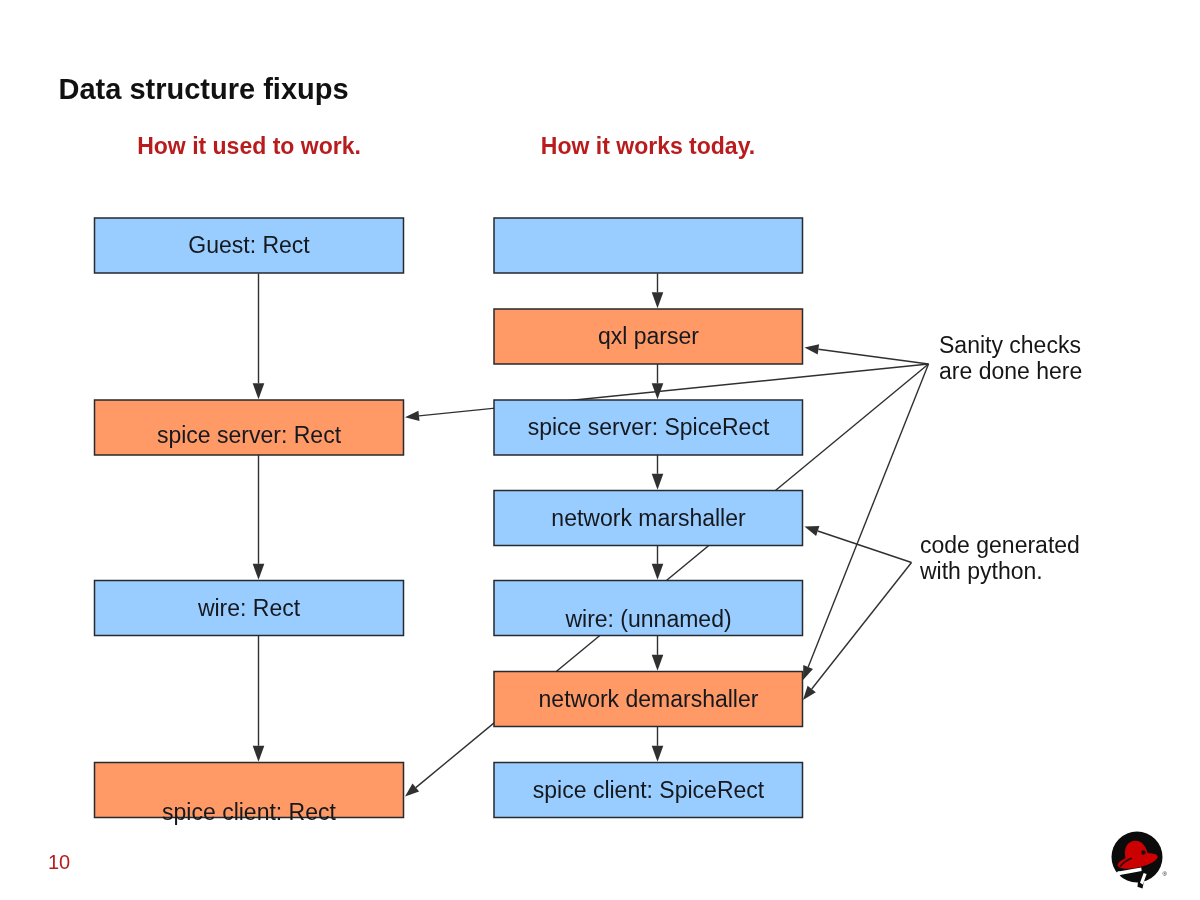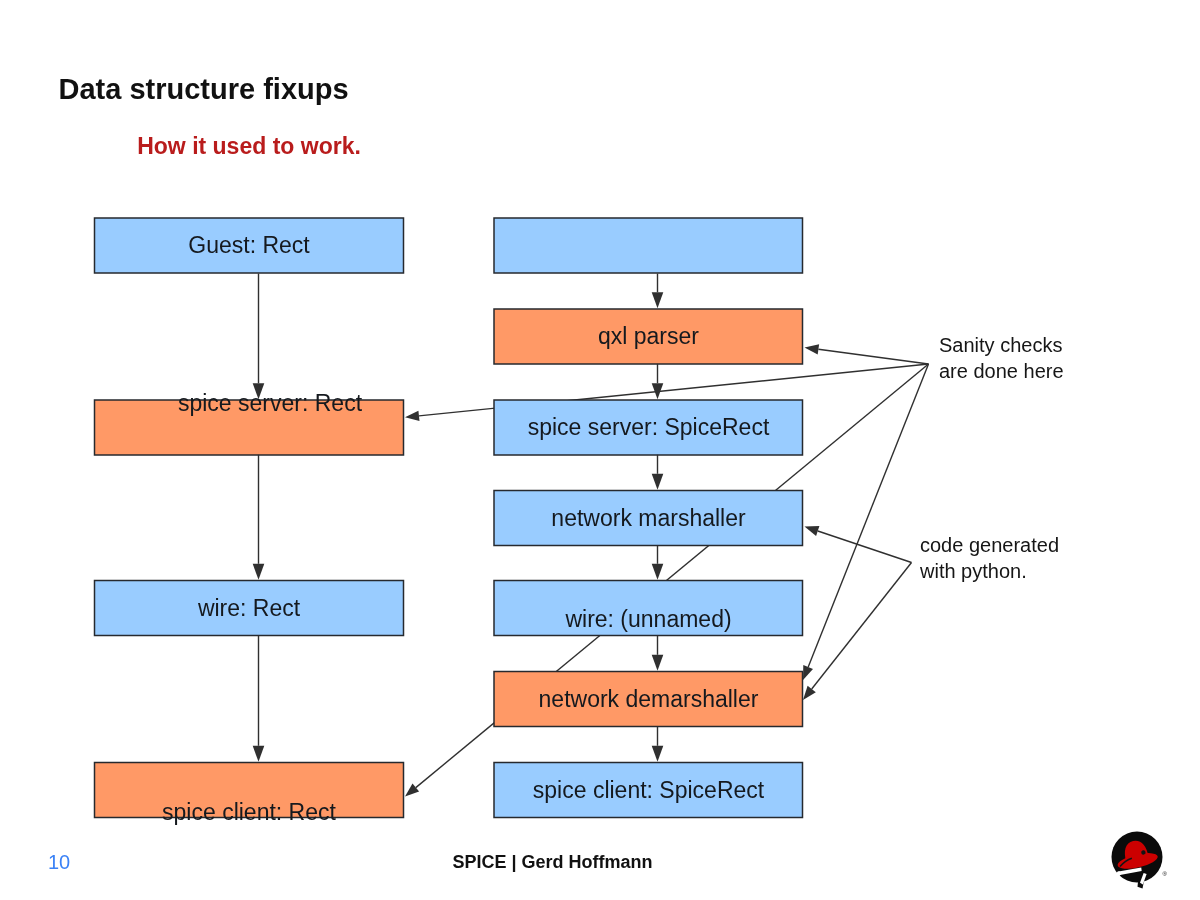--- a/index.html
+++ b/index.html
@@ -32,29 +32,29 @@
   #col-heading-right { left: 468px; }
   .box-label {
     position: absolute; z-index: 2;
     width: 309px; height: 55px;
     display: flex; align-items: center; justify-content: center;
     font-size: 23px; color: #15191e;
     white-space: nowrap;
   }
   .annotation {
     position: absolute; z-index: 2;
-    font-size: 20px; color: #161616;
+    font-size: 23px; color: #161616;
     line-height: 26px;
     white-space: nowrap;
   }
   #annotation-sanity { left: 939px; top: 331.5px; }
   #annotation-codegen { left: 920px; top: 531.7px; }
   .page-number {
     left: 48px; top: 851px;
-    font-size: 20px; line-height: 23px; color: #3b82f6;
+    font-size: 20px; line-height: 23px; color: #b91c1c;
   }
   .footer-text {
     left: 300px; top: 852.4px; width: 505px;
     text-align: center;
     font-size: 18px; line-height: 21px; font-weight: bold; color: #111111;
   }
   .logo-svg {
     position: absolute; z-index: 2;
     left: 1103px; top: 824px;
     width: 68px; height: 68px;
@@ -144,44 +144,44 @@
       <g>
         <line x1="657.5" y1="726.9" x2="657.5" y2="745.8"></line>
         <polygon stroke="none" points="657.5,761.8 651.7,745.8 663.3,745.8"></polygon>
       </g>
     </g>
   </svg>
 
   <div class="txt slide-title">Data structure fixups</div>
 
   <div class="txt col-heading" id="col-heading-left">How it used to work.</div>
+  <div class="txt col-heading" id="col-heading-right">How it works today.</div>
 
   <div class="box-label" style="left:94.5px; top:218px;">Guest: Rect</div>
-  <div class="box-label" style="left:94.5px; top:376px;padding-left:21px;">spice server: Rect</div>
+  <div class="box-label" style="left:94.5px; top:408px;">spice server: Rect</div>
   <div class="box-label" style="left:94.5px; top:580.5px;border-radius:18px;">wire: Rect</div>
   <div class="box-label" style="left:94.5px; top:762.5px;margin-top:22px;">spice client: Rect</div>
 
   <div class="box-label" style="left:494px; top:309px;">qxl parser</div>
   <div class="box-label" style="left:494px; top:400px;">spice server: SpiceRect</div>
   <div class="box-label" style="left:494px; top:490.5px;">network marshaller</div>
   <div class="box-label" style="left:494px; top:573px;margin-top:19px;">wire: (unnamed)</div>
   <div class="box-label" style="left:494px; top:671.5px;">network demarshaller</div>
   <div class="box-label" style="left:494px; top:762.5px;">spice client: SpiceRect</div>
 
   <div class="annotation" id="annotation-sanity">
     <div>Sanity checks</div>
     <div>are done here</div>
   </div>
   <div class="annotation" id="annotation-codegen">
     <div>code generated</div>
     <div>with python.</div>
   </div>
 
   <div class="txt page-number">10</div>
-  <div class="txt footer-text">SPICE | Gerd Hoffmann</div>
 
   <svg class="logo-svg" viewBox="0 0 68 68">
     <g>
       <circle cx="34" cy="33" r="25.5" fill="#0b0b0b"></circle>
       <path d="M 35,57.5 L 41,56.5 39.5,64.5 34.5,62.8 Z" fill="#0b0b0b"></path>
       <g transform="rotate(-13 34 34)">
         <g fill="#cc0000">
           <ellipse cx="34" cy="37" rx="20.5" ry="6.5"></ellipse>
           <path d="M 22.5,36 Q 22,17 34,16.5 Q 46,17 45.5,35 L 45.5,38.5 Q 34,42.5 22.5,38.5 Z"></path>
         </g>

